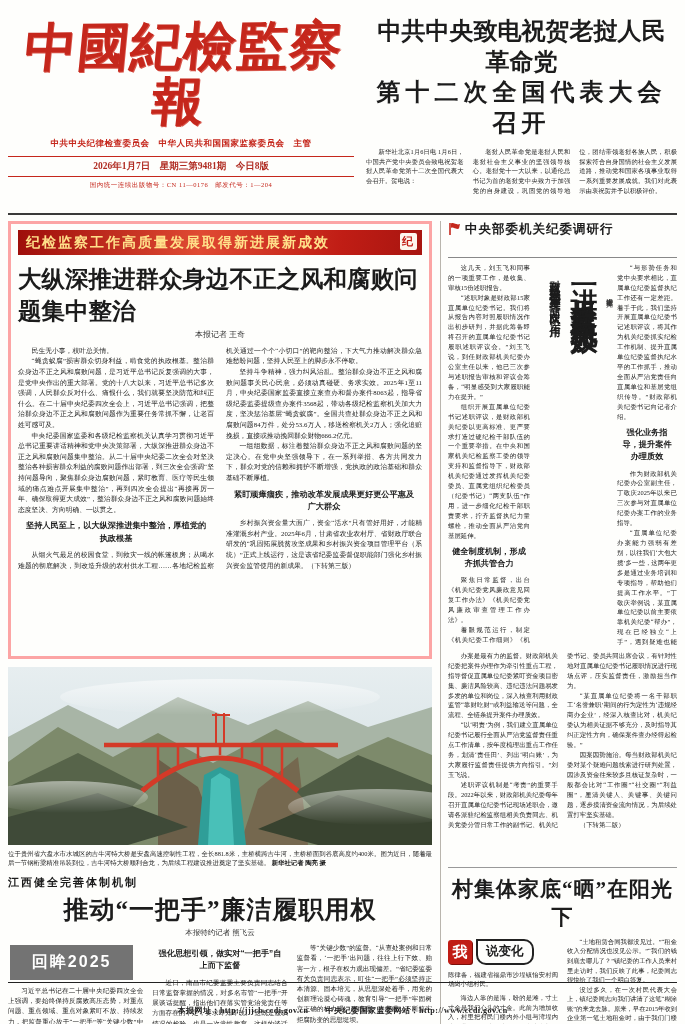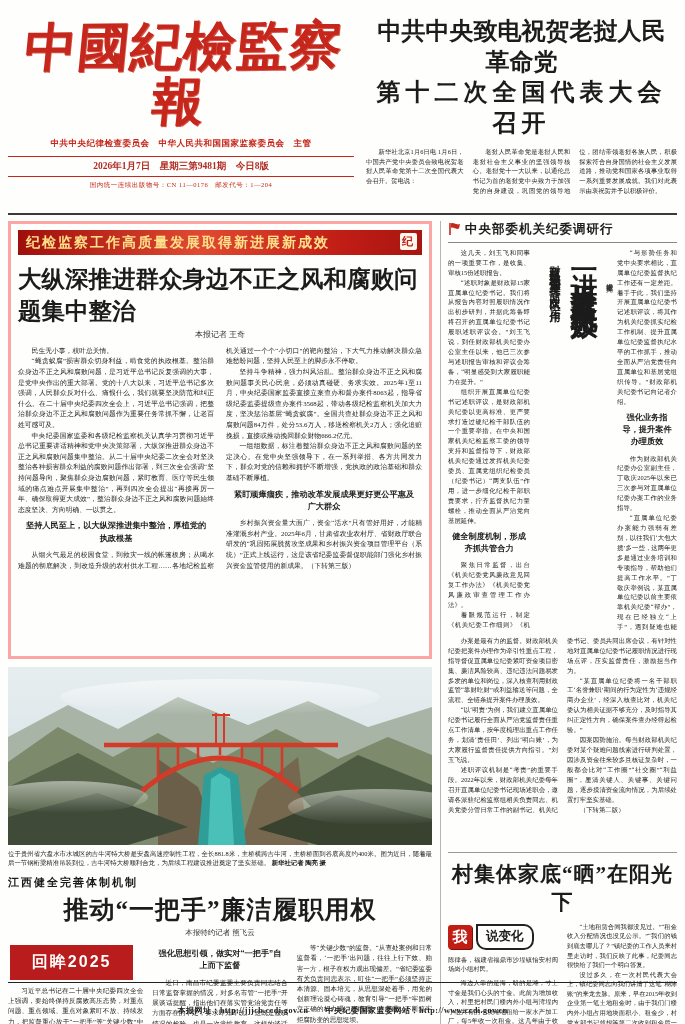--- a/index.html
+++ b/index.html
@@ -43,24 +43,24 @@
   .photo-cap{font-size:6.4px;line-height:1.5;text-align:justify;margin-top:4px;}
   .photo-credit{font-weight:bold;white-space:nowrap;}
 
   
   .jx{margin-top:7px;}
   .jx-kicker{font-family:"Liberation Sans",sans-serif;font-size:11px;font-weight:bold;text-align:left;letter-spacing:2px;}
   .jx-h{font-size:25px;font-weight:900;text-align:center;margin:3px 0 2px;letter-spacing:1px;}
   .jx-byline{font-size:7.5px;text-align:center;color:#333;margin-bottom:5px;}
   .jx-cols{display:flex;gap:9px;height:132px;overflow:hidden;}
   .jx-col{flex:1;font-size:6.6px;line-height:1.55;text-align:justify;min-width:0;}
-  .huimou{background:#b91c1c;color:#fff;font-family:"Liberation Sans",sans-serif;font-weight:bold;font-size:16px;text-align:center;letter-spacing:2px;padding:5px 0;margin:2px 10px 6px 2px;}
-
-  
-  .dy-header{display:flex;align-items:center;gap:4px;font-size:12.5px;font-weight:bold;letter-spacing:1px;padding-bottom:4px;border-bottom:1px solid #888;margin-bottom:5px;}
+  .huimou{background:#737373;color:#fff;font-family:"Liberation Sans",sans-serif;font-weight:bold;font-size:16px;text-align:center;letter-spacing:2px;padding:5px 0;margin:2px 10px 6px 2px;}
+
+  
+  .dy-header{display:flex;align-items:center;gap:4px;font-size:12.5px;font-weight:bold;letter-spacing:1px;padding-bottom:19px;border-bottom:1px solid #888;margin-bottom:5px;}
   .dy-main{display:flex;gap:3px;height:382px;overflow:hidden;}
   .dy-colA{width:82px;flex:0 0 auto;font-size:6.4px;line-height:1.55;text-align:justify;}
   .dy-colB{flex:1;font-size:6.4px;line-height:1.55;text-align:justify;min-width:0;}
   .v-kicker{writing-mode:vertical-rl;font-family:"Liberation Sans",sans-serif;font-weight:bold;font-size:11px;line-height:1.25;width:28px;flex:0 0 auto;padding-top:8px;letter-spacing:2px;}
   .v-head{writing-mode:vertical-rl;font-size:27px;font-weight:900;letter-spacing:4px;line-height:1.1;width:34px;flex:0 0 auto;padding-top:4px;}
   .v-byline{writing-mode:vertical-rl;font-size:7px;width:13px;flex:0 0 auto;padding-top:30px;color:#333;}
   .dy-lower{columns:2;column-gap:9px;font-size:6.4px;line-height:1.55;height:210px;overflow:hidden;text-align:justify;margin-top:6px;}
 
   
   .vg{border-top:1px solid #999;margin-top:6px;padding-top:5px;}

